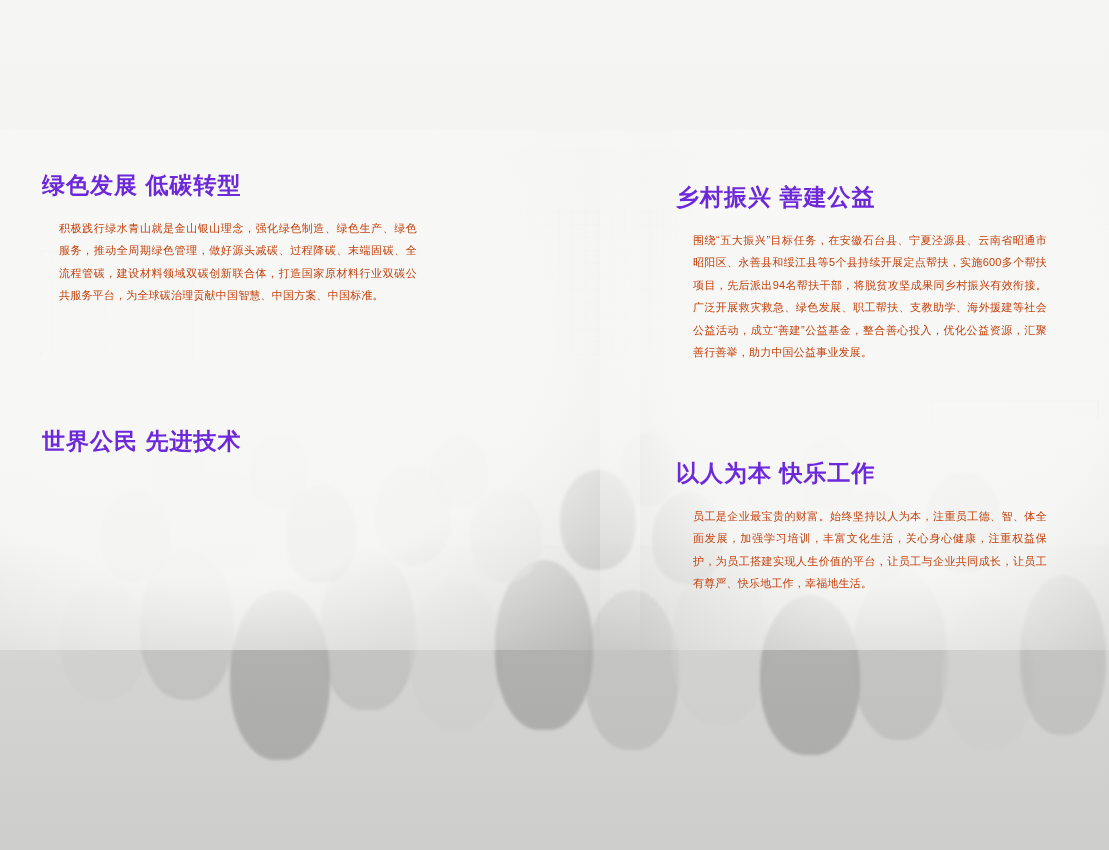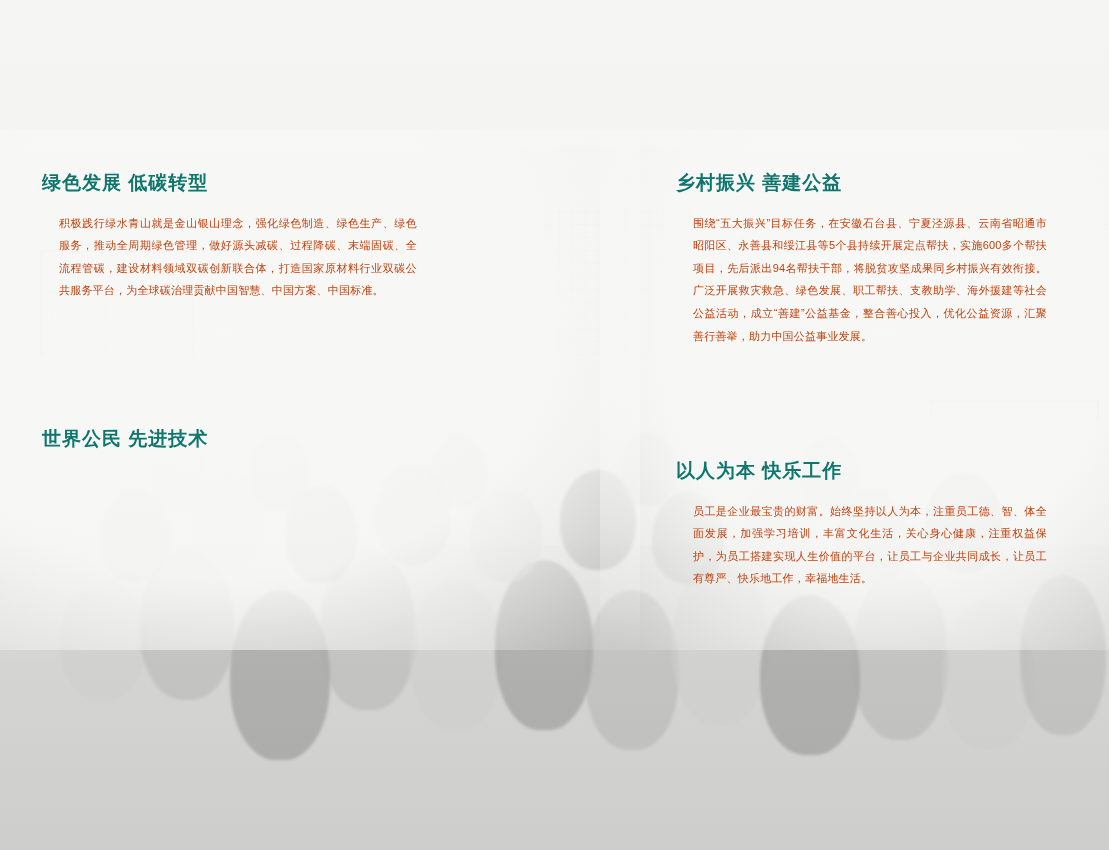--- a/index.html
+++ b/index.html
@@ -116,39 +116,39 @@
   
   #content {
     position: relative;
     z-index: 2;
     width: 1109px;
     height: 850px;
   }
   .block { position: absolute; }
   .block h2 {
     margin: 0 0 16px 0;
-    font-size: 19px;
+    font-size: 23px;
     font-weight: bold;
-    color: #0f766e;
+    color: #6d28d9;
     letter-spacing: 1px;
     line-height: 1.2;
   }
   .block p {
     margin: 17px;
     font-size: 11px;
     line-height: 2.05;
     color: #c2410c;
     text-align: justify;
     text-justify: inter-ideograph;
     letter-spacing: .2px;
   }
 
   
   #block-green      { left: 42px;  top: 172px; width: 392px; }
-  #block-rural      { left: 676px; top: 172px; width: 388px; }
+  #block-rural      { left: 676px; top: 184px; width: 388px; }
   #block-citizen    { left: 42px;  top: 428px; width: 392px; }
   #block-people     { left: 676px; top: 460px; width: 388px; }
 </style>
 </head>
 <body>
 
 <div id="bg-photo">
   <div class="sky"></div>
   <div class="field"></div>
   <div class="fence"></div>

